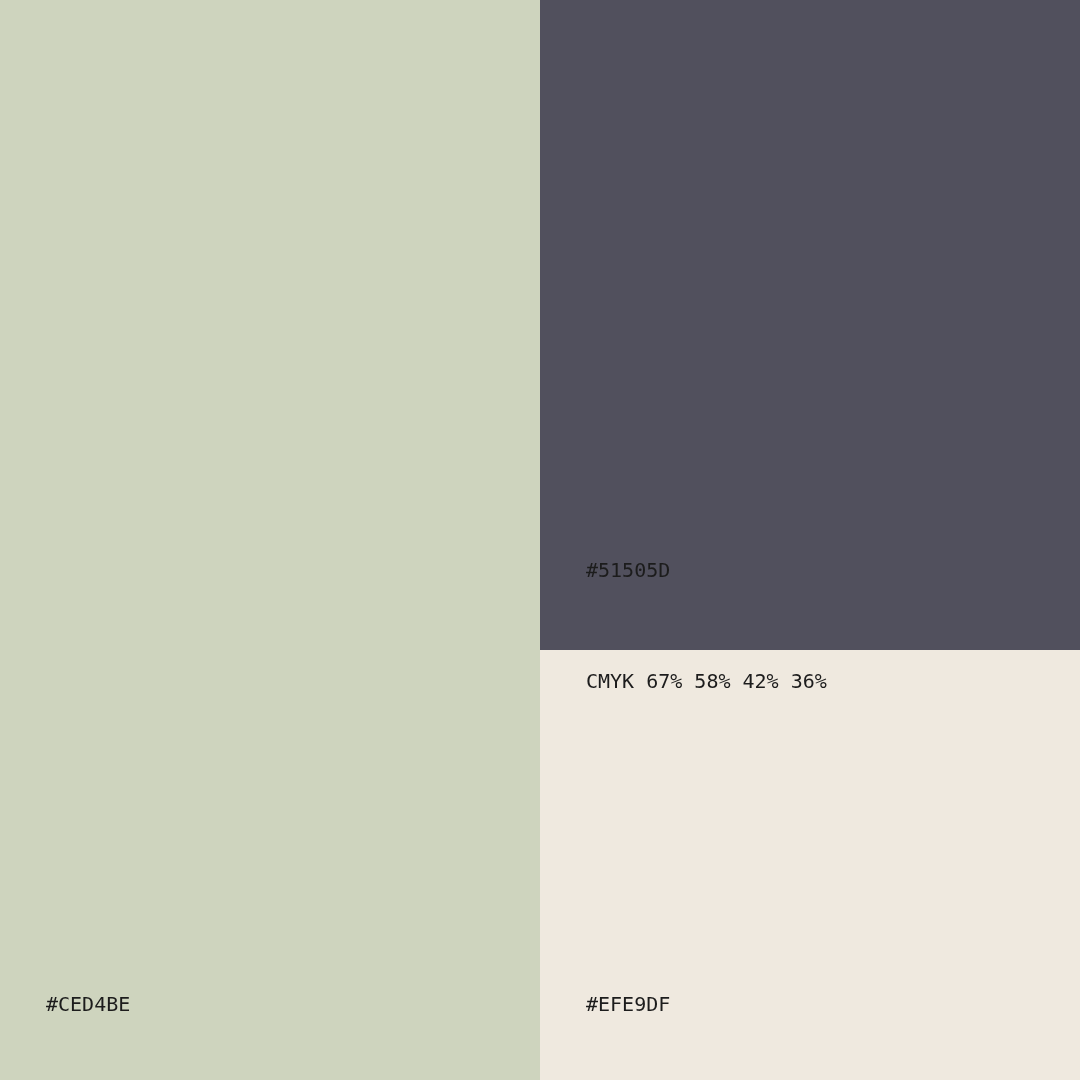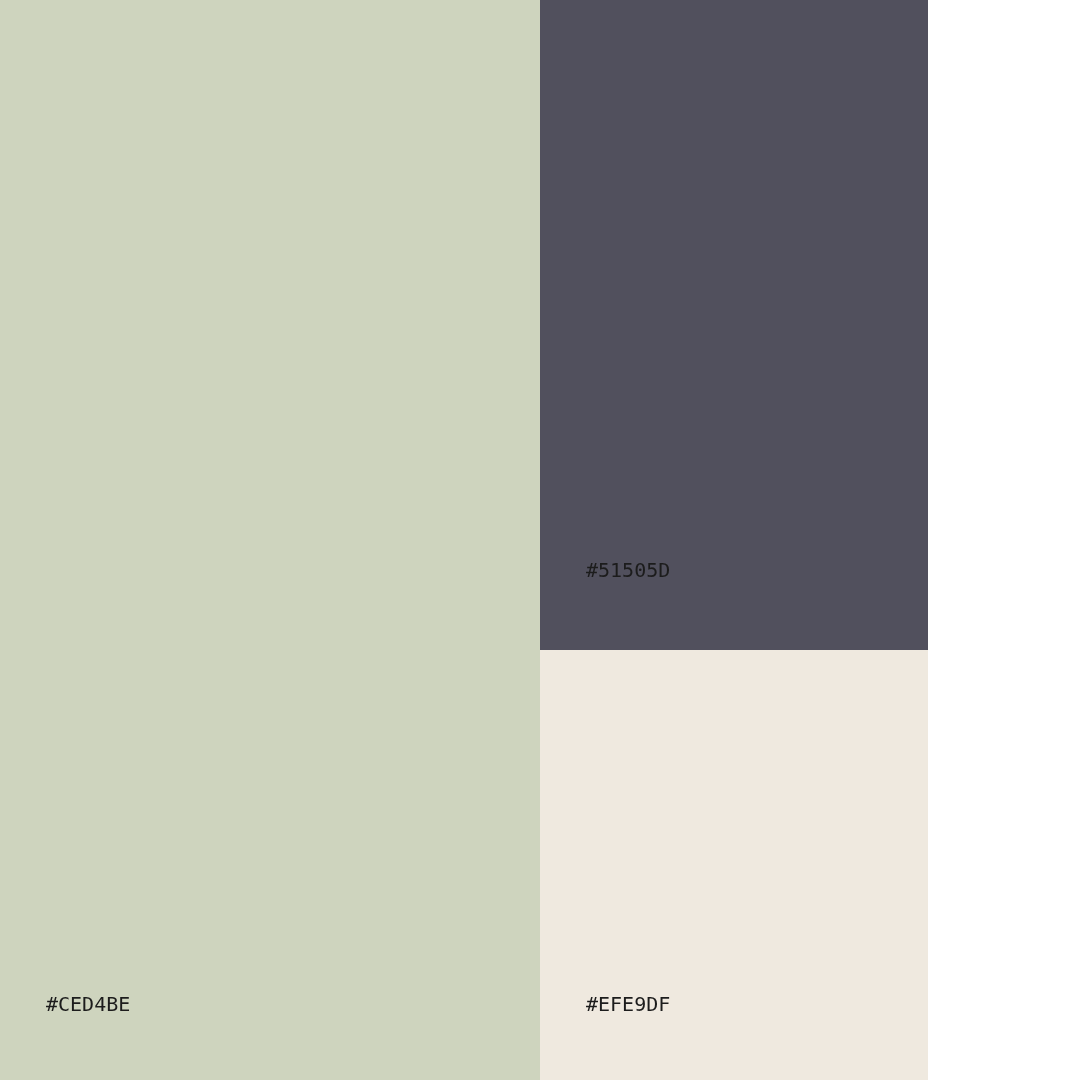--- a/index.html
+++ b/index.html
@@ -7,21 +7,21 @@
     margin: 0;
     padding: 0;
     background: #ffffff;
   }
   body {
     font-family: "DejaVu Sans Mono", "Liberation Mono", monospace;
   }
 
   .palette {
     position: relative;
-    width: 928px;
+    width: 1080px;
     height: 1080px;
     overflow: hidden;
   }
 
   
   .swatch {
     position: absolute;
     box-sizing: border-box;
   }
 
@@ -83,20 +83,21 @@
   </div>
 
   <div class="swatch swatch-dark" style="background-color: rgb(81, 80, 93);">
   </div>
 
   <div class="swatch swatch-cream" style="background-color: rgb(239, 233, 223);">
   </div>
 
   <div class="label-block label-dark" style="left:586px; top:478px; bottom:auto;">
     <span class="label-line">#51505D</span>
+    <span class="label-line">CMYK 67% 58% 42% 36%</span>
   </div>
 
   <div class="label-block label-green" style="left:46px; top:912px; bottom:auto;">
     <span class="label-line">#CED4BE</span>
     
     
   </div>
 
   <div class="label-block label-cream" style="left:586px; top:912px; bottom:auto;">
     <span class="label-line">#EFE9DF</span>

